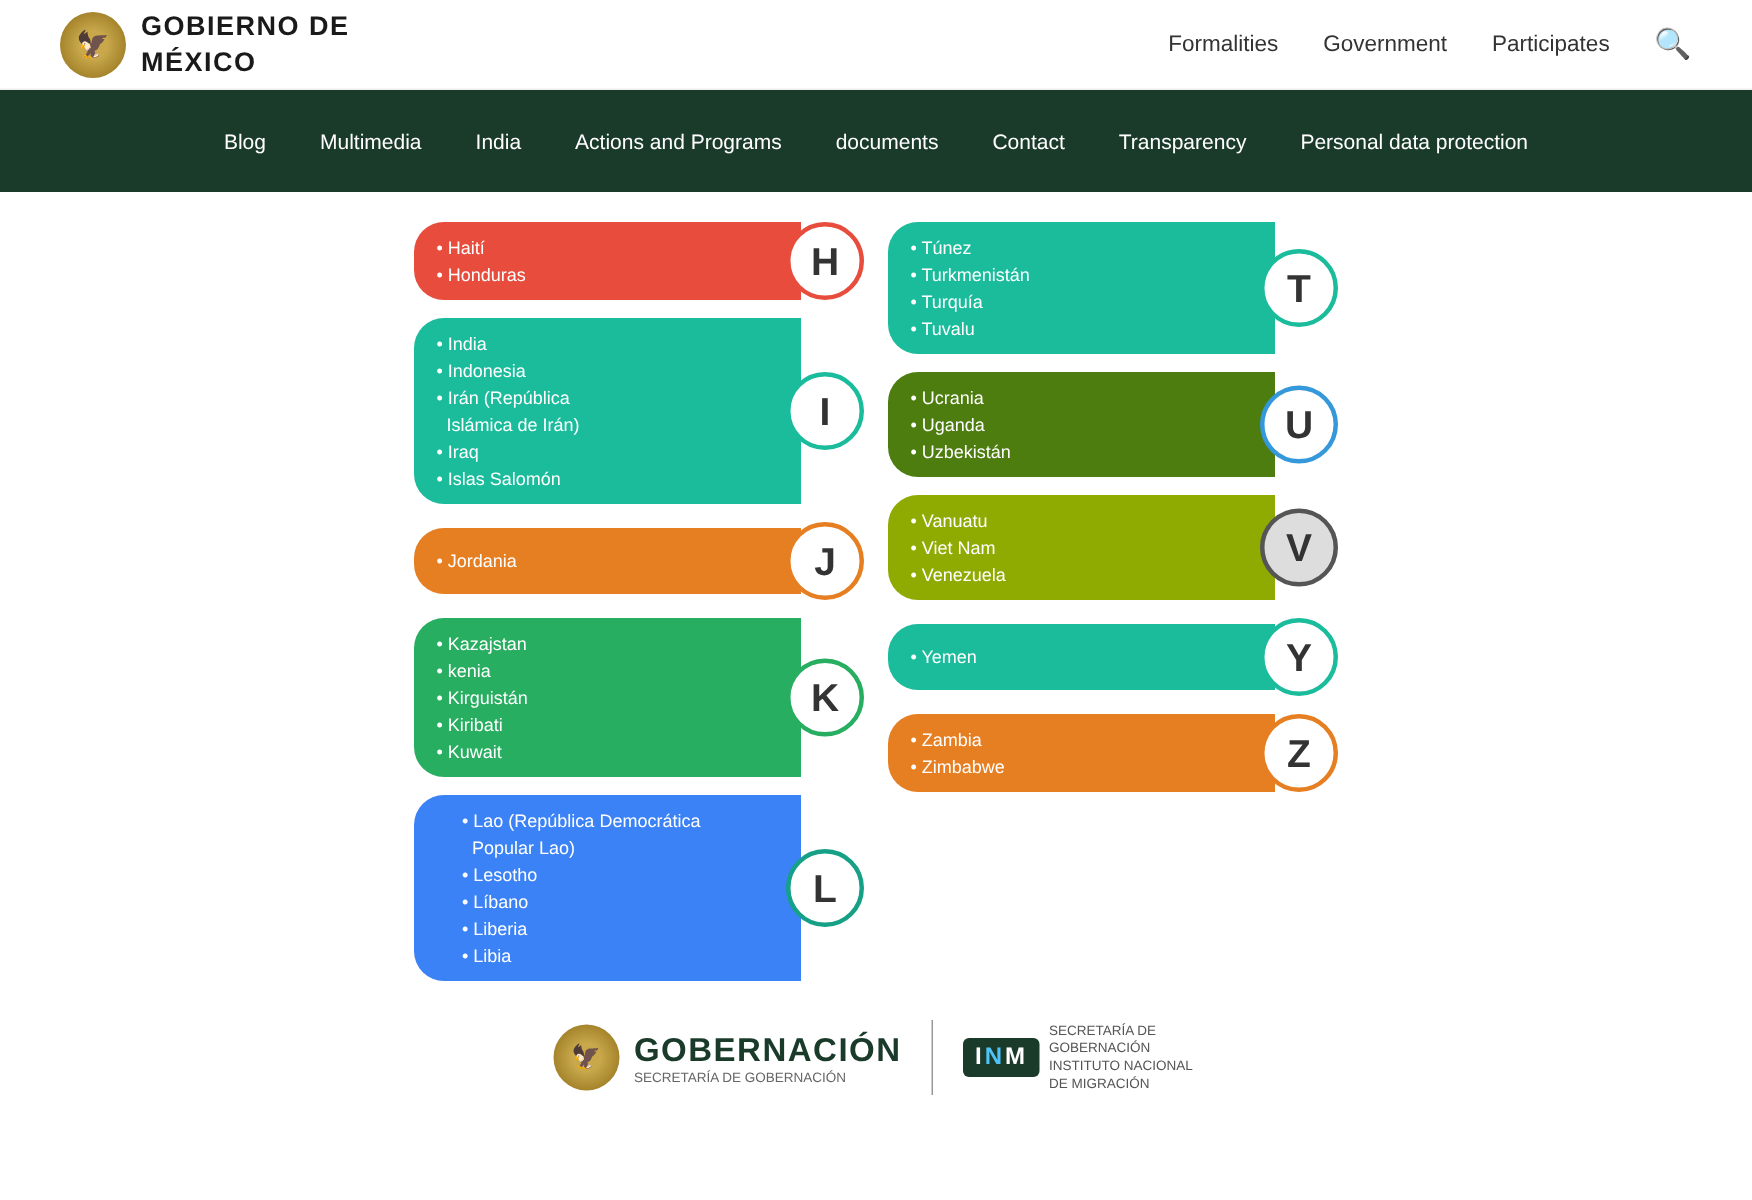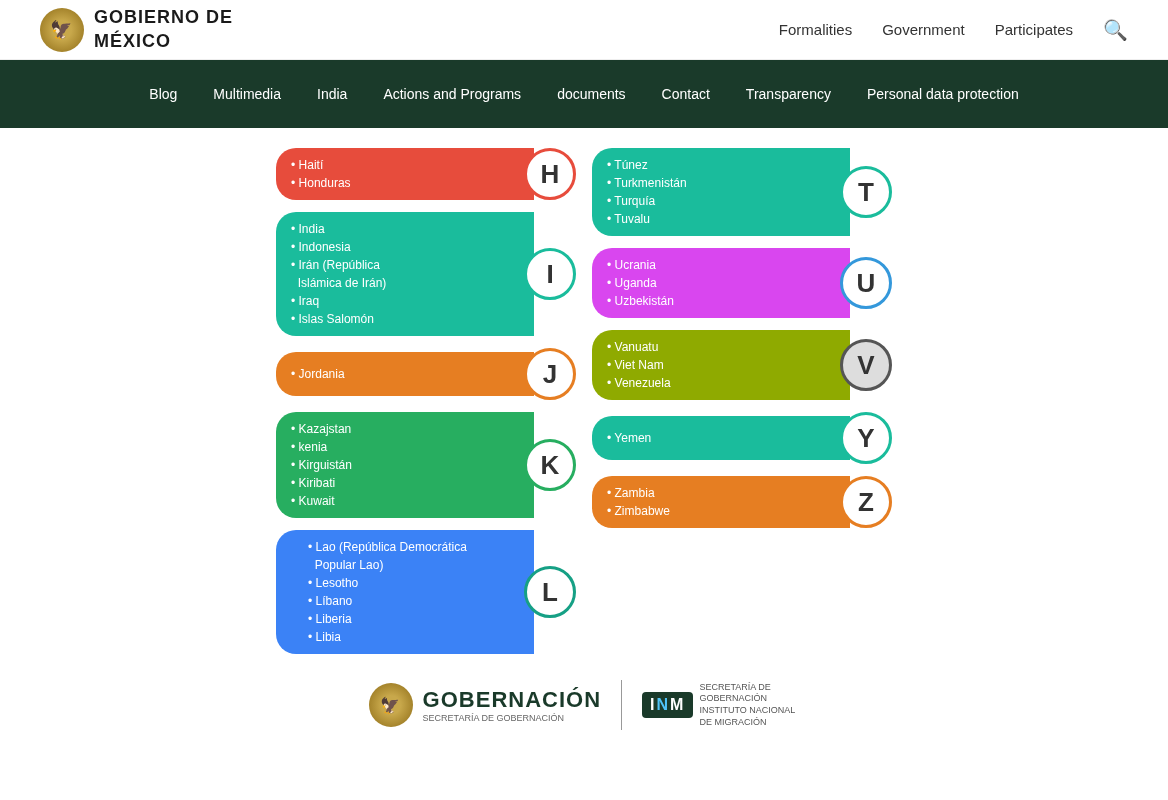--- a/index.html
+++ b/index.html
@@ -99,21 +99,21 @@
       flex-shrink: 0;
       margin-left: -10px;
       z-index: 1;
     }
 
     .color-red { background-color: #e74c3c; }
     .color-teal { background-color: #1abc9c; }
     .color-orange { background-color: #e67e22; }
     .color-green { background-color: #27ae60; }
     .color-olive { background-color: #8faa00; }
-    .color-blue { background-color: #d946ef; }
+    .color-blue { background-color: #4d7c0f; }
     .color-light-teal { background-color: #1abc9c; }
 
     .border-red { border-color: #e74c3c; }
     .border-teal { border-color: #1abc9c; }
     .border-orange { border-color: #e67e22; }
     .border-green { border-color: #27ae60; }
     .border-blue { border-color: #3498db; }
     .border-gray { border-color: #555; }
 
     .branding {

